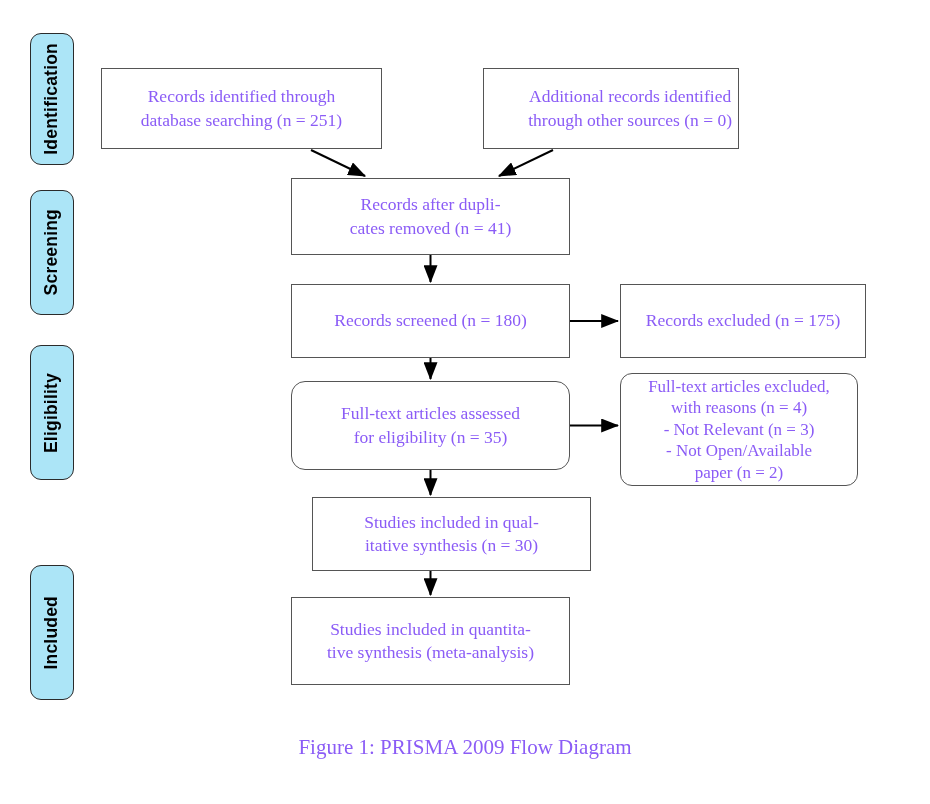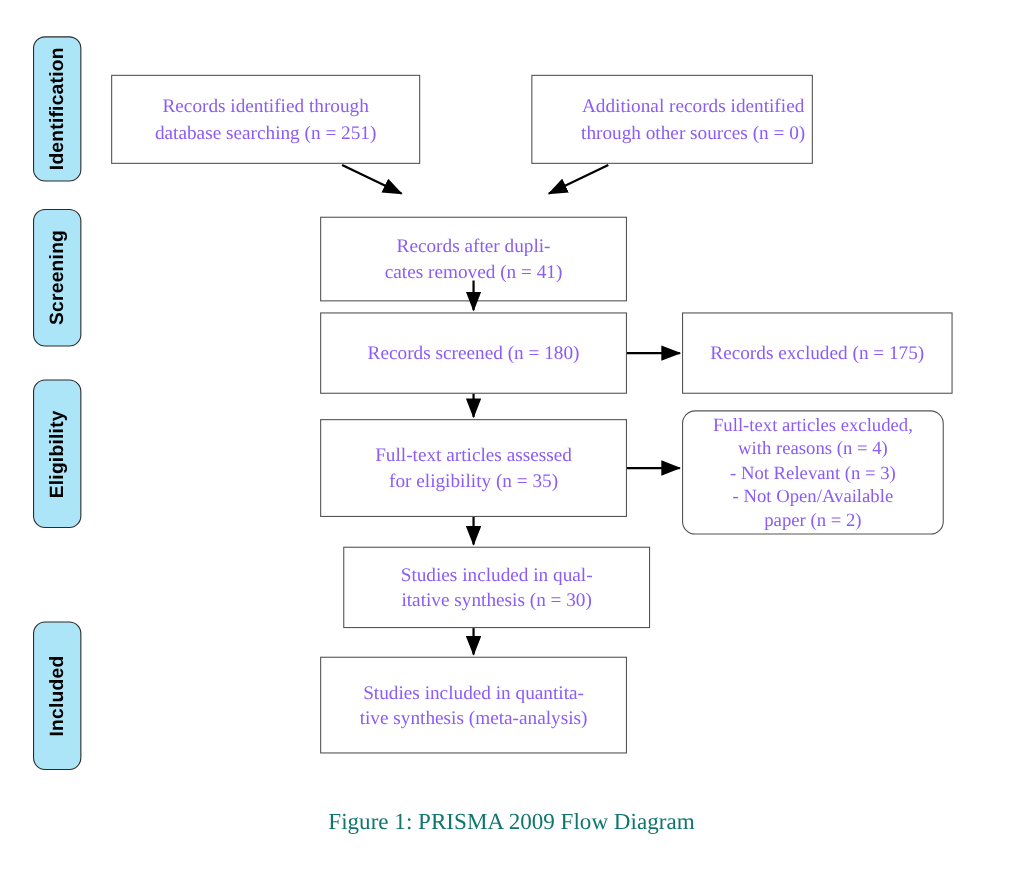--- a/index.html
+++ b/index.html
@@ -78,21 +78,21 @@
   }
 
   
   #caption {
     position: absolute;
     left: 0;
     top: 735px;
     width: 930px;
     text-align: center;
     font-size: 21px;
-    color: #0f766e;
+    color: #8b5cf6;
   }
   #caption .caption-text { white-space: pre; }
 </style>
 </head>
 <body>
 
 <div id="diagram">
 
   <div class="phase-pill" style="left:30px; top:33px; width:44px; height:132px;">
     <span class="phase-label">Identification</span>
@@ -113,34 +113,34 @@
   <div class="flow-box" style="left:101px; top:68px; width:281px; height:81px;">
     <span class="box-text">Records identified through
 database searching (n = 251)</span>
   </div>
 
   <div class="flow-box" style="left:483px; top:68px; width:256px; height:81px;justify-content:flex-end;">
     <span class="box-text">Additional records identified
 through other sources (n = 0)</span>
   </div>
 
-  <div class="flow-box" style="left:291px; top:178px; width:279px; height:77px;margin-top:19px;">
+  <div class="flow-box" style="left:291px; top:178px; width:279px; height:77px;">
     <span class="box-text">Records after dupli-
 cates removed (n = 41)</span>
   </div>
 
   <div class="flow-box" style="left:291px; top:284px; width:279px; height:74px;">
     <span class="box-text">Records screened (n = 180)</span>
   </div>
 
   <div class="flow-box" style="left:620px; top:284px; width:246px; height:74px;">
     <span class="box-text">Records excluded (n = 175)</span>
   </div>
 
-  <div class="flow-box" style="left:291px; top:381px; width:279px; height:89px;">
+  <div class="flow-box" style="left:291px; top:381px; width:279px; height:89px;border-radius:14px;">
     <span class="box-text">Full-text articles assessed
 for eligibility (n = 35)</span>
   </div>
 
   <div class="flow-box reasons" style="left:620px; top:373px; width:238px; height:113px;border-radius:12px;">
     <span class="box-text">Full-text articles excluded,
 with reasons (n = 4)
 - Not Relevant (n = 3)
 - Not Open/Available
 paper (n = 2)</span>

